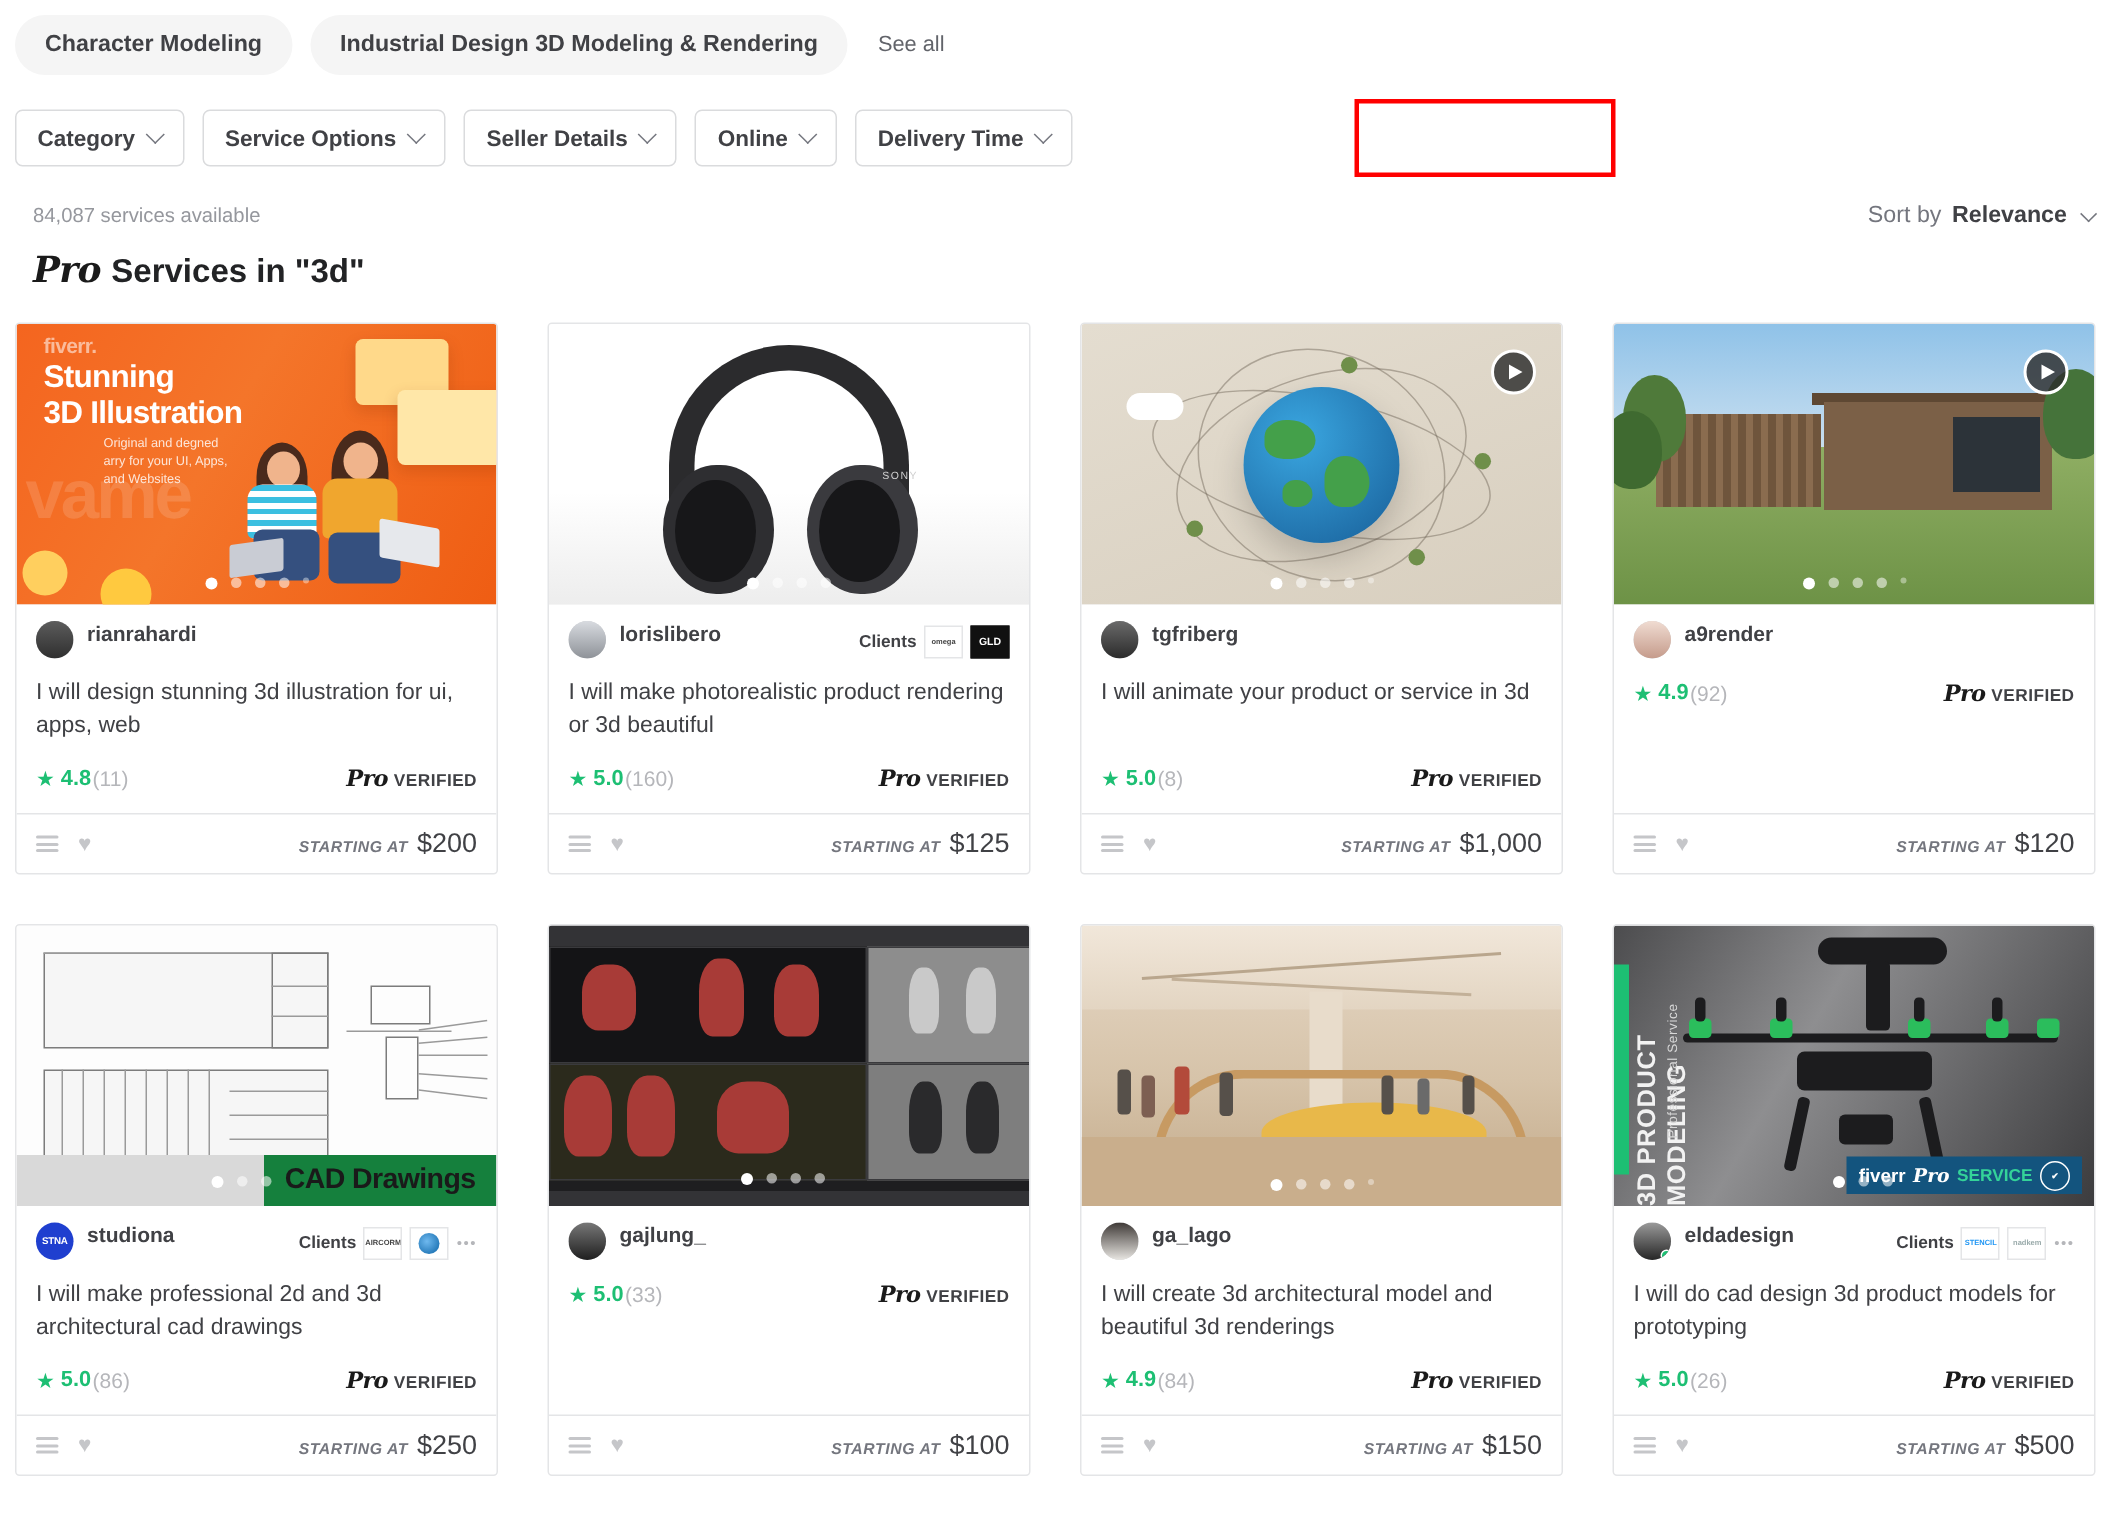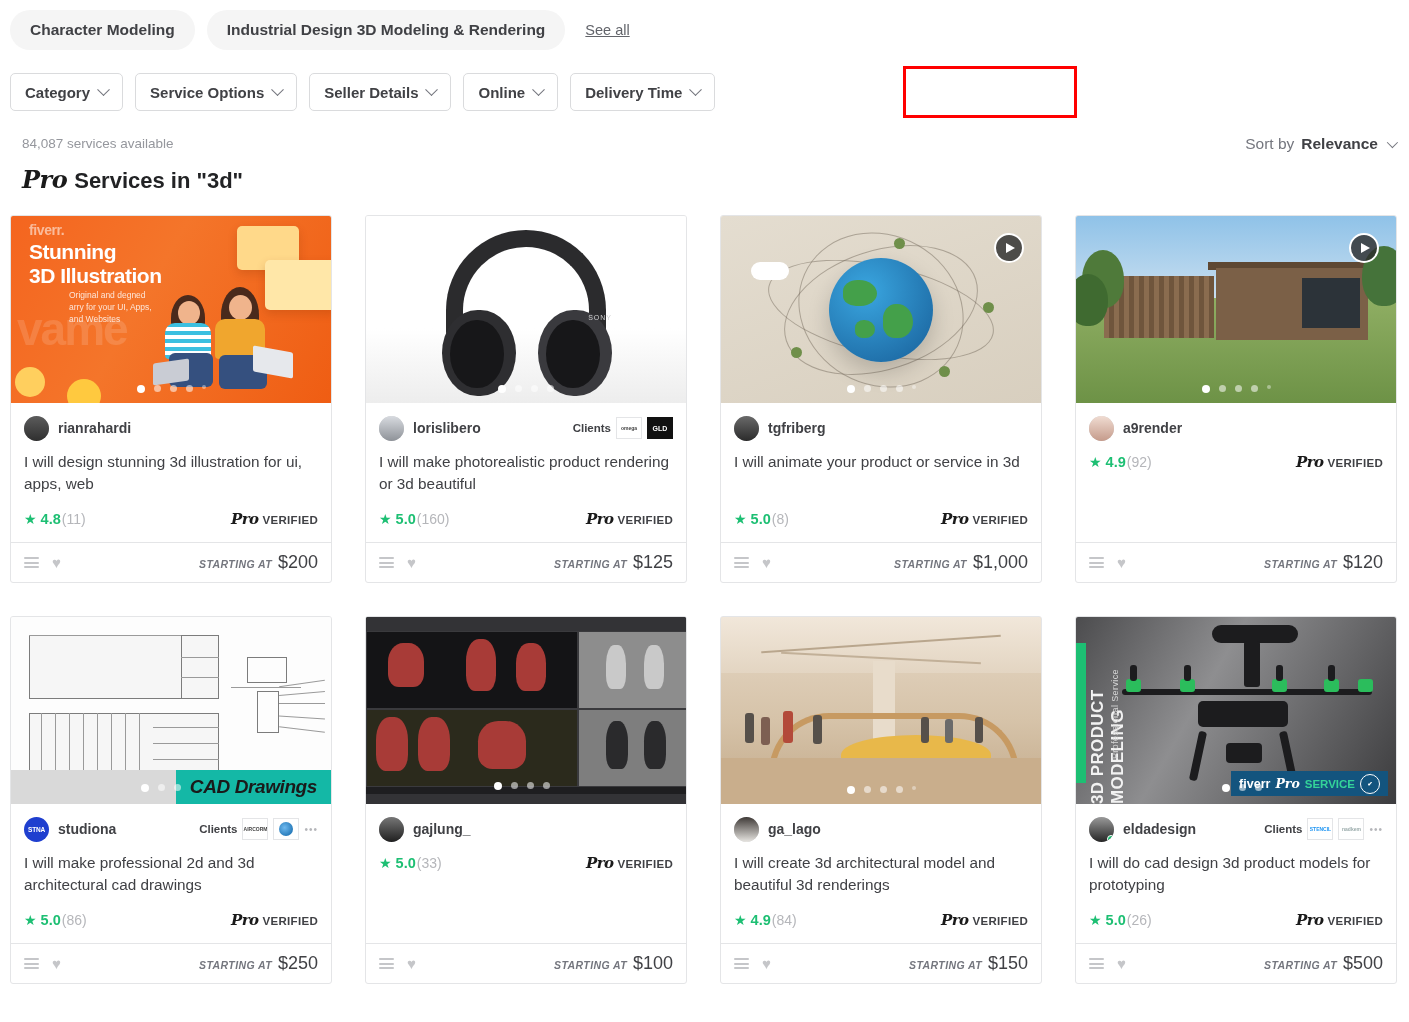--- a/index.html
+++ b/index.html
@@ -23,21 +23,21 @@
   .tag-pill {
     height: 40px; padding: 0 20px;
     border-radius: 20px;
     background: #f5f5f5;
     display: flex; align-items: center;
     font-size: 15.5px; font-weight: 700; color: #404145;
     white-space: nowrap; cursor: pointer;
   }
   .see-all {
     font-size: 14.5px; color: #62646a;
-    text-decoration: underline; cursor: pointer;
+    cursor: pointer;
     margin-left: 8px;
   }
 
   
   .filter-bar {
     position: absolute; left: 10px; top: 73px;
     display: flex; align-items: center; gap: 12px;
   }
   .filter-btn {
     height: 38px; padding: 0 14px;
@@ -244,25 +244,24 @@
   .house-slats { position: absolute; left: 28px; top: 60px; width: 110px; height: 62px;
      background: repeating-linear-gradient(90deg,#8a6c4f 0 5px,#6f553c 5px 10px); }
   .tree { position: absolute; border-radius: 50% 50% 45% 45%; background: #4f7a3a; }
 
   .art-cad { position: absolute; inset: 0; background: #fdfdfd; }
   .cad-rect { position: absolute; border: 1px solid #7c7c7c; background: #f6f6f6; }
   .cad-line { position: absolute; background: #9a9a9a; }
   .cad-banner {
     position: absolute; right: 0; bottom: 0;
     height: 34px; padding: 0 14px;
-    background: #14b8a6;
+    background: #15803d;
     display: flex; align-items: center;
     font-size: 19px; font-weight: 700; color: #1a1a1a;
     letter-spacing: -0.4px;
-    font-style: italic;
   }
   .cad-strip { position: absolute; left:0; right:0; bottom: 0; height: 34px; background: #d9d9d9; }
 
   .art-game { position: absolute; inset: 0; background: #1e1e20; }
   .game-pane { position: absolute; border: 1px solid #3a3a3d; }
   .game-topbar { position: absolute; left:0; right:0; top:0; height: 14px; background: #333336; }
   .demon { position: absolute; background: #a83b37; border-radius: 42% 42% 30% 30%; }
   .demon.dark { background: #2a2a2c; }
   .demon.light { background: #c9c9c9; }
 
@@ -298,21 +297,21 @@
   .drone-badge .sv { color: #34d399; font-size: 11.5px; }
   .drone-badge .seal {
     width: 20px; height: 20px; border-radius: 50%;
     background: #13547e; border: 1.5px solid #fff;
     display:flex; align-items:center; justify-content:center;
     font-size: 6px; color: #fff;
   }
 
   
   .card-body { padding: 11px 13px 0 13px; flex: 1; }
-  .seller-row { display: flex; align-items: center; height: 28px; margin-bottom: 9px; }
+  .seller-row { display: flex; height: 28px; margin-bottom: 9px; }
   .avatar {
     width: 25px; height: 25px; border-radius: 50%;
     overflow: hidden; flex: 0 0 auto; position: relative;
     margin-right: 9px; background: #cfd0d3;
   }
   .avatar .face { position: absolute; inset: 0; }
   .avatar.brand {
     background: #1f3fcf; color:#fff; font-size: 6.5px; font-weight:700;
     display:flex; align-items:center; justify-content:center; letter-spacing:-0.2px;
   }

